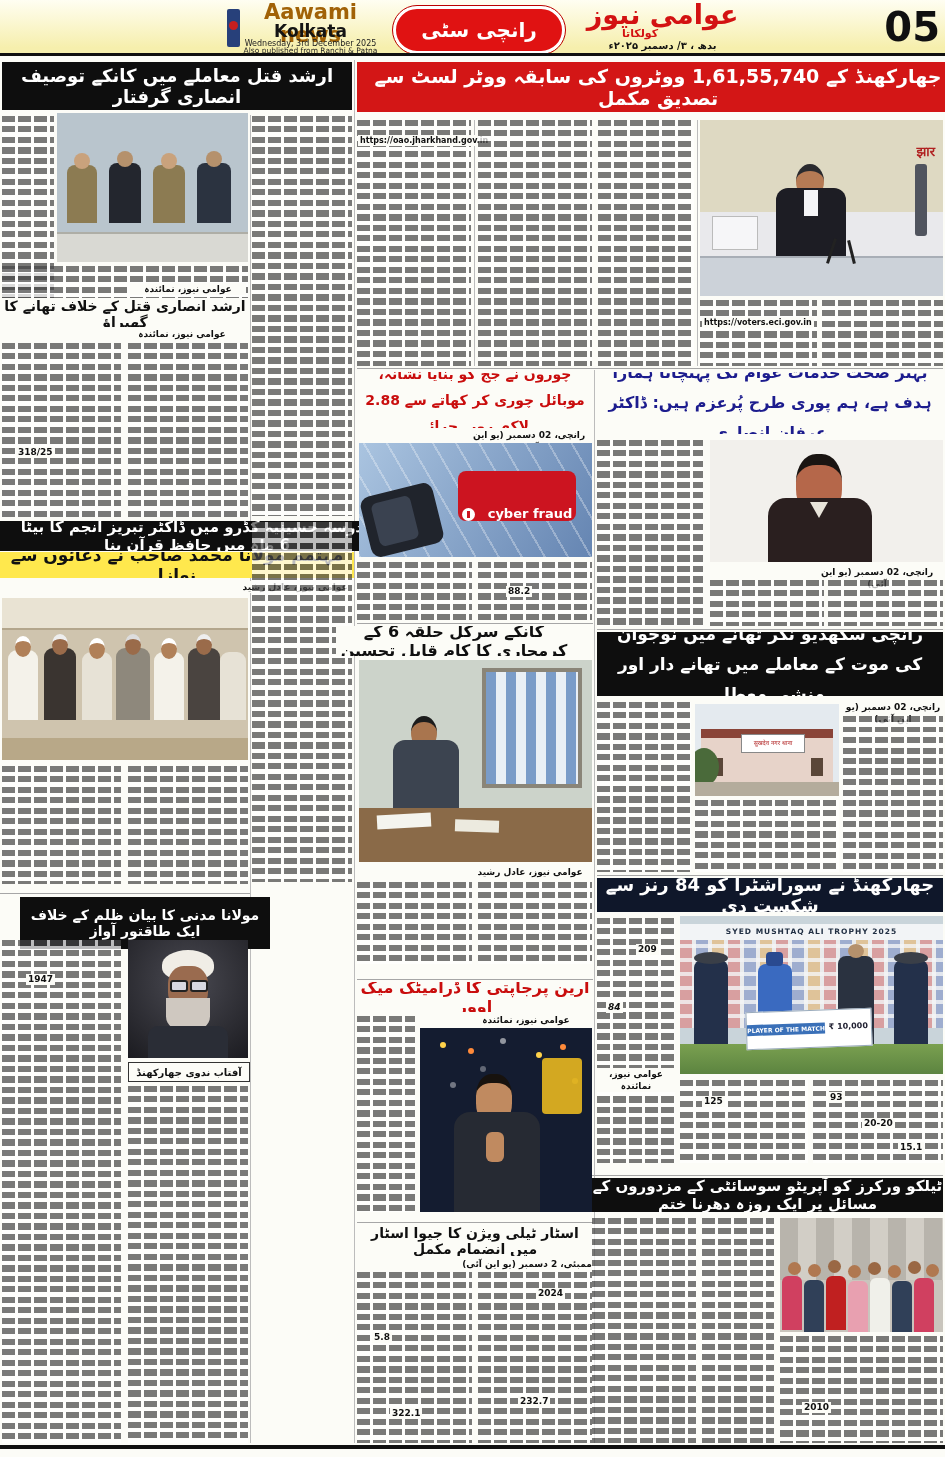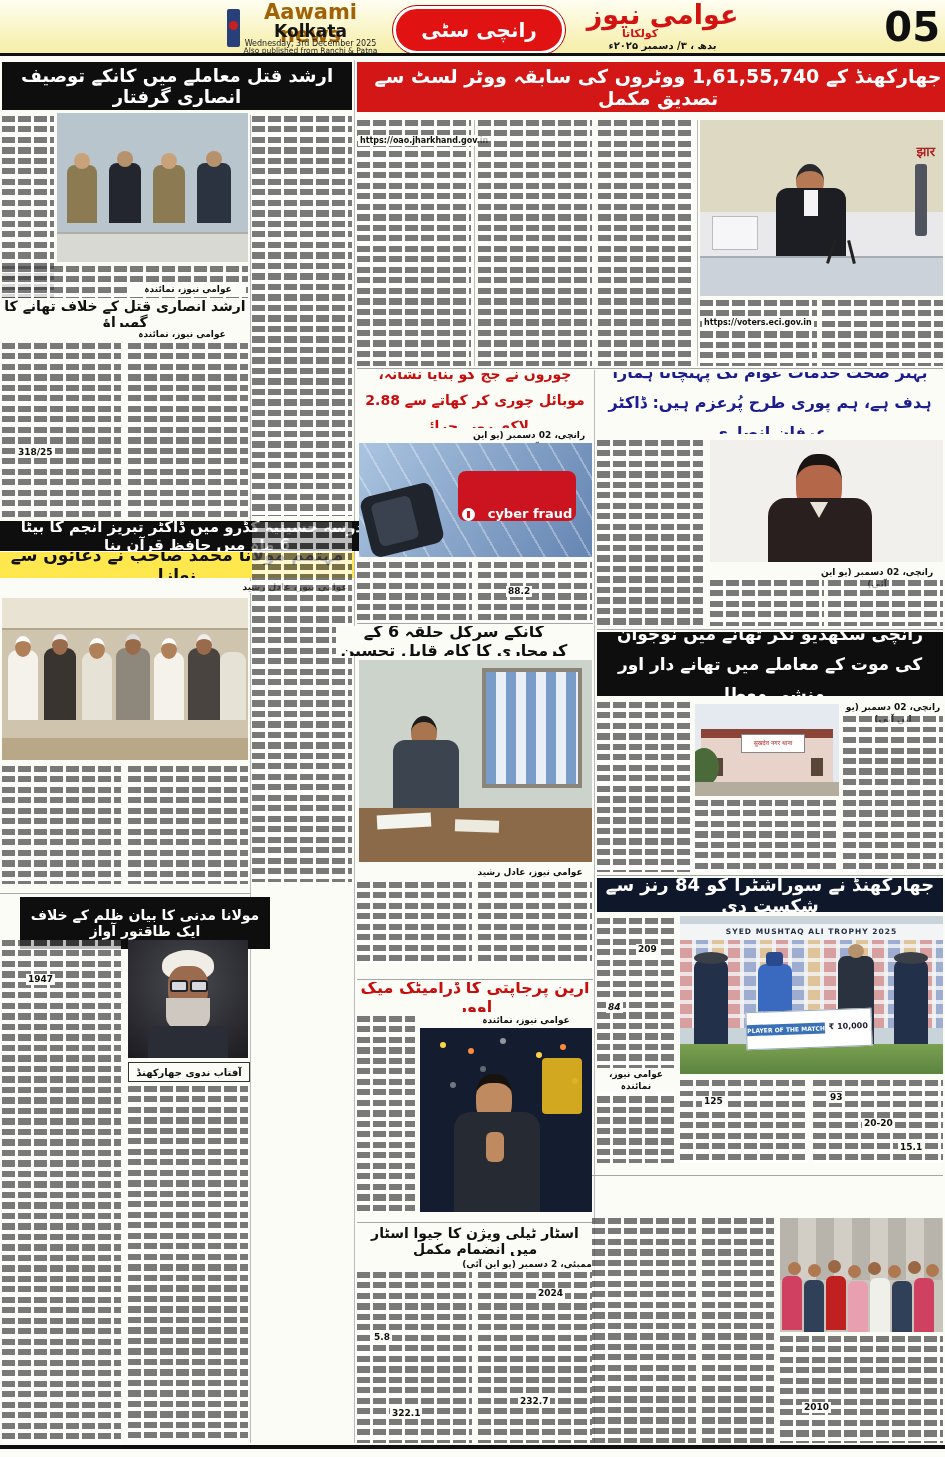--- a/index.html
+++ b/index.html
@@ -285,20 +285,21 @@
     </div>
   </div>
 
   <div class="fx" style="left:680px;top:1080px;width:128px;height:83px;"></div>
   <div class="fx" style="left:813px;top:1080px;width:130px;height:83px;"></div>
   <div class="chip" style="left:702px;top:1096px;">125</div>
   <div class="chip" style="left:828px;top:1092px;">93</div>
   <div class="chip" style="left:862px;top:1118px;">20-20</div>
   <div class="chip" style="left:898px;top:1142px;">15.1</div>
 
+  <div class="abs hd hd-blackbox urdu" style="left:592px;top:1178px;width:351px;height:34px;font-size:15px;">ٹیلکو ورکرز کو آپریٹو سوسائٹی کے مزدوروں کے مسائل پر ایک روزہ دھرنا ختم</div>
 
   <div class="fx" style="left:592px;top:1218px;width:104px;height:225px;"></div>
   <div class="fx" style="left:702px;top:1218px;width:72px;height:225px;"></div>
 
   <div class="ph" style="left:780px;top:1218px;width:163px;height:114px;background:#c9c5bd;">
     <div style="position:absolute;inset:0 0 52px 0;background:repeating-linear-gradient(90deg,#b8b4ac 0 18px,#d2cec6 18px 36px);"></div>
     <div style="position:absolute;left:8px;top:44px;width:13px;height:13px;border-radius:50%;background:#b07850;
                 box-shadow:20px 2px 0 #b07850,40px -2px 0 #9a6844,60px 3px 0 #b07850,80px 0 0 #9a6844,100px 3px 0 #b07850,120px -1px 0 #9a6844,138px 2px 0 #b07850;"></div>
     <div style="position:absolute;left:2px;top:58px;width:20px;height:54px;background:#d04060;border-radius:6px 6px 0 0;
                 box-shadow:22px 4px 0 #304058,44px 0 0 #c02020,66px 5px 0 #e8a0b0,88px 2px 0 #f0f0ea,110px 5px 0 #304058,132px 2px 0 #d04060;"></div>

